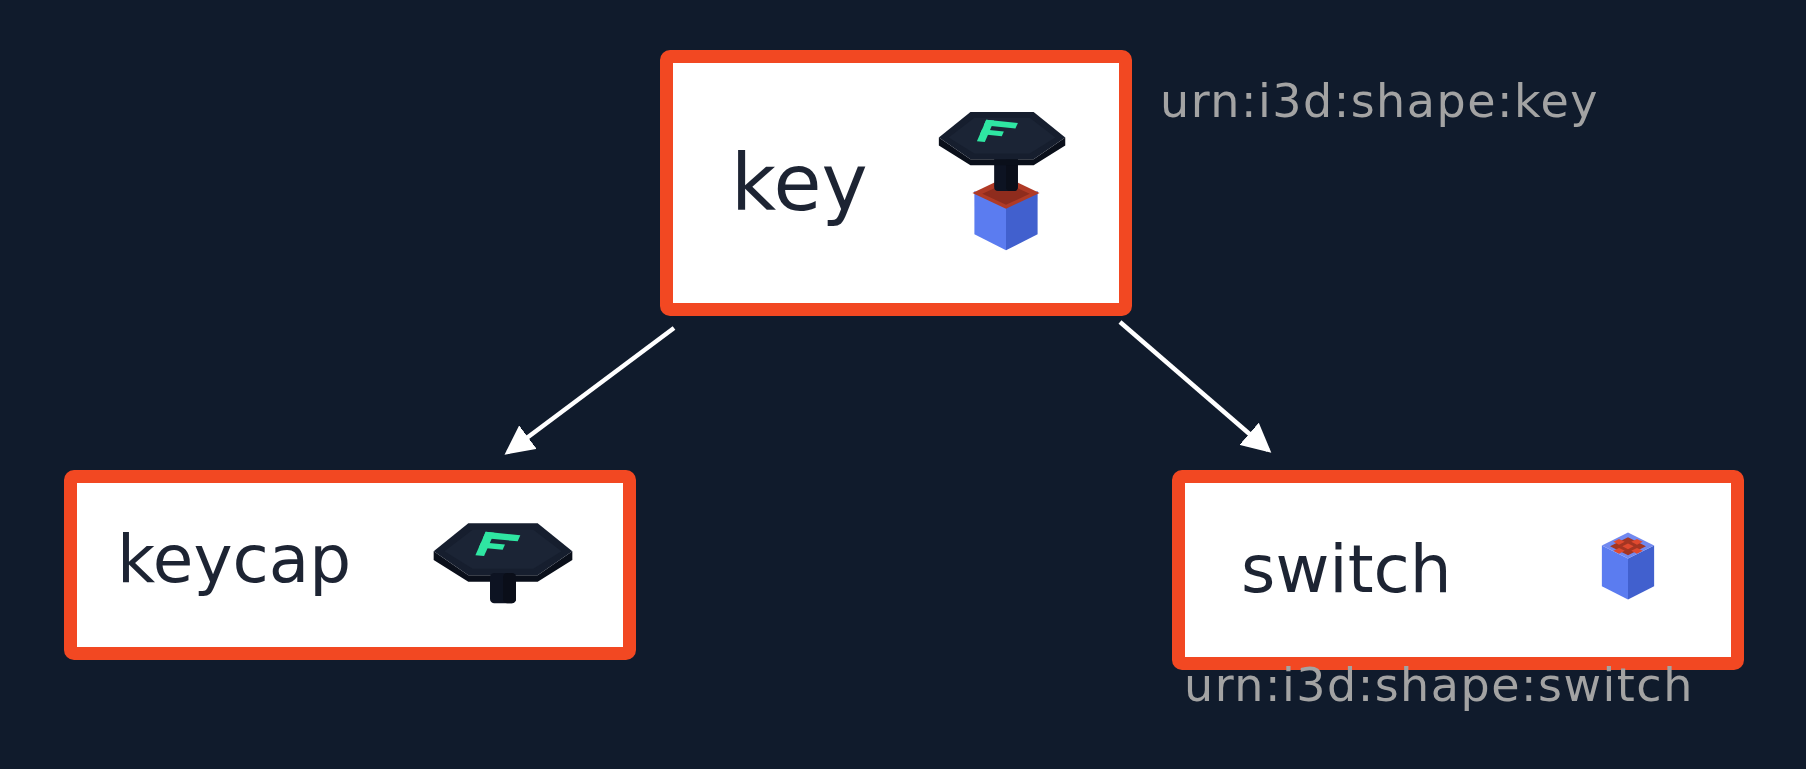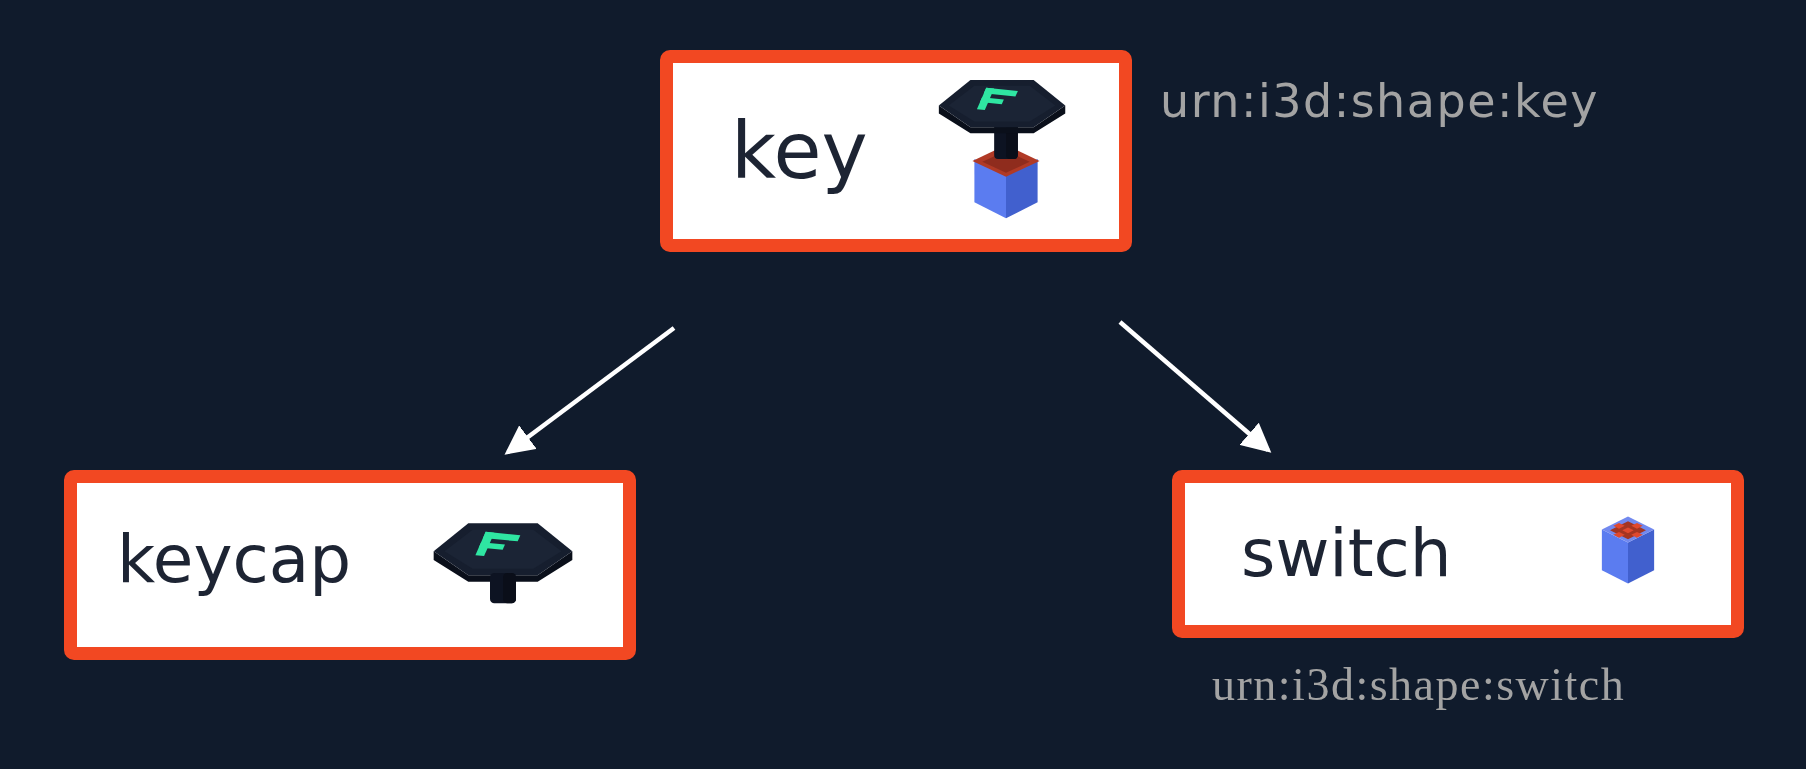--- a/index.html
+++ b/index.html
@@ -32,46 +32,46 @@
     align-items: center;
     justify-content: space-between;
   }
   .node-label {
     color: #1d2433;
     line-height: 1;
     white-space: nowrap;
   }
   #node-key {
     left: 660px; top: 50px;
-    width: 472px; height: 202px;
+    width: 472px; height: 266px;
     padding: 0 34px 0 58px;
   }
   #node-key .node-label { font-size: 78px; }
   #node-keycap {
     left: 64px; top: 470px;
     width: 572px; height: 190px;
     padding: 0 44px 11px 40px;
   }
   #node-keycap .node-label { font-size: 66px; }
   #node-switch {
     left: 1172px; top: 470px;
-    width: 572px; height: 168px;
+    width: 572px; height: 200px;
     padding: 0 62px 0 56px;
   }
   #node-switch .node-label { font-size: 66px; }
   .urn-label {
     position: absolute;
     color: #a3a3a3;
     font-size: 46px;
     letter-spacing: 1.5px;
     white-space: nowrap;
   }
   #urn-key    { left: 1160px; top: 74px;  }
   #urn-cap    { left: 64px;   top: 678px; }
-  #urn-switch { left: 1212px; top: 658px; font-family: Liberation Serif, serif; }
+  #urn-switch { left: 1184px; top: 658px; }
   .icon { display: block; flex: 0 0 auto; }
 </style>
 </head>
 <body>
 
 <div class="canvas">
 
   <svg class="edges" viewBox="0 0 1806 769">
     <defs>
       <marker id="arrowhead" viewBox="0 0 10 10" refX="8.5" refY="5" markerWidth="6.5" markerHeight="6.5" orient="auto-start-reverse">

